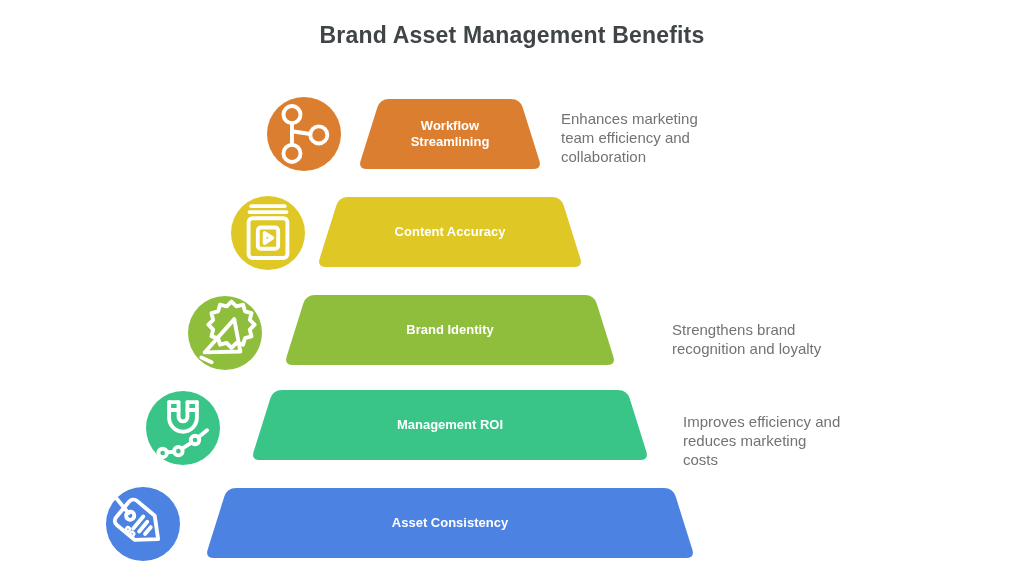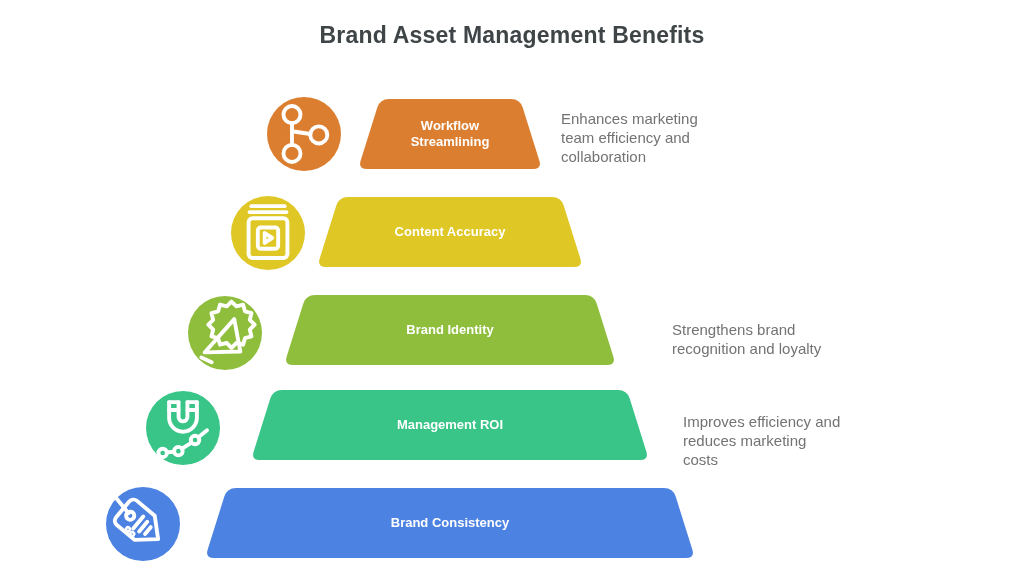--- a/index.html
+++ b/index.html
@@ -148,17 +148,17 @@
             <circle cx="15.6" cy="27.4" r="0.7"></circle>
             <circle cx="19" cy="27.9" r="0.7"></circle>
           </g>
         </g>
       </svg>
     </div>
     <div class="trap">
       <svg width="490" height="70" viewBox="0 0 490 70">
         <path d="M31 0 L459 0 Q468 0 470.7 8.6 L487.3 61.4 Q490 70 481 70 L9 70 Q0 70 2.7 61.4 L19.3 8.6 Q22 0 31 0 Z" fill="#4C82E2"></path>
       </svg>
-      <div class="trap-label">Brand Consistency</div>
+      <div class="trap-label">Asset Consistency</div>
     </div>
   </div>
 
 </div>
 
 </body></html>

